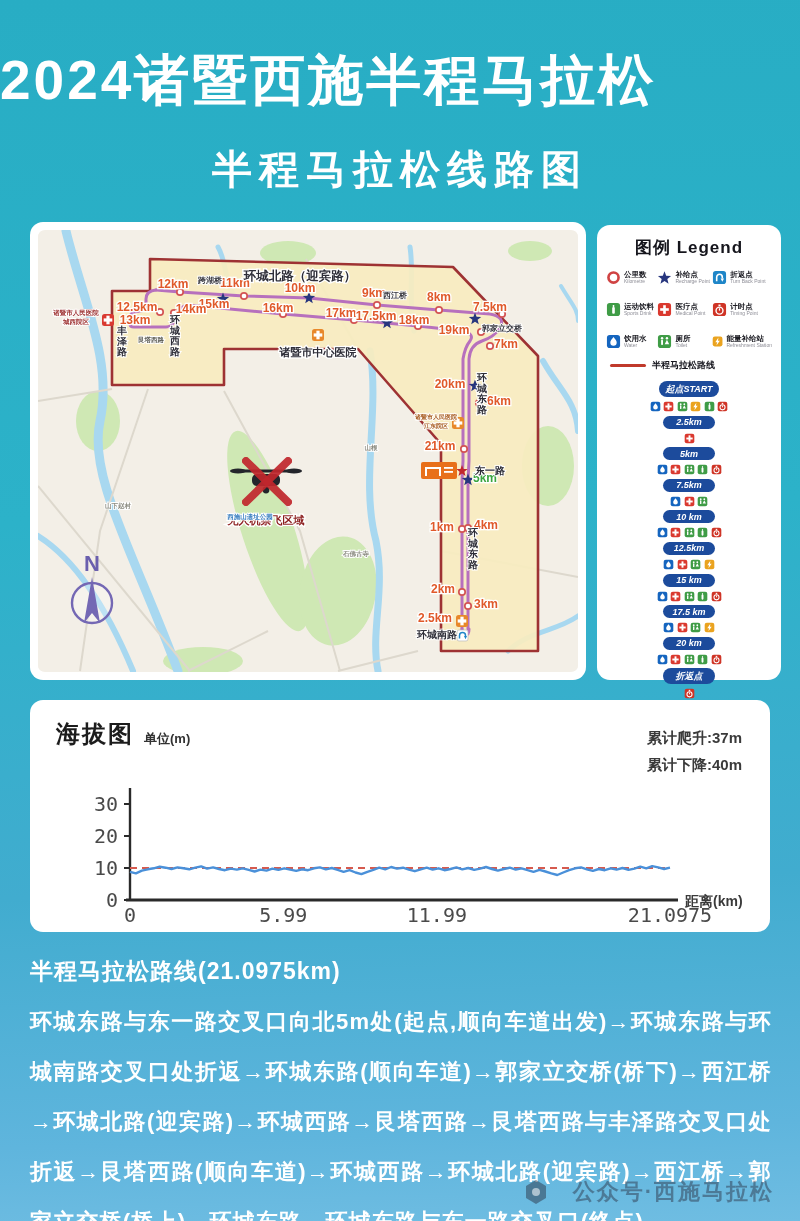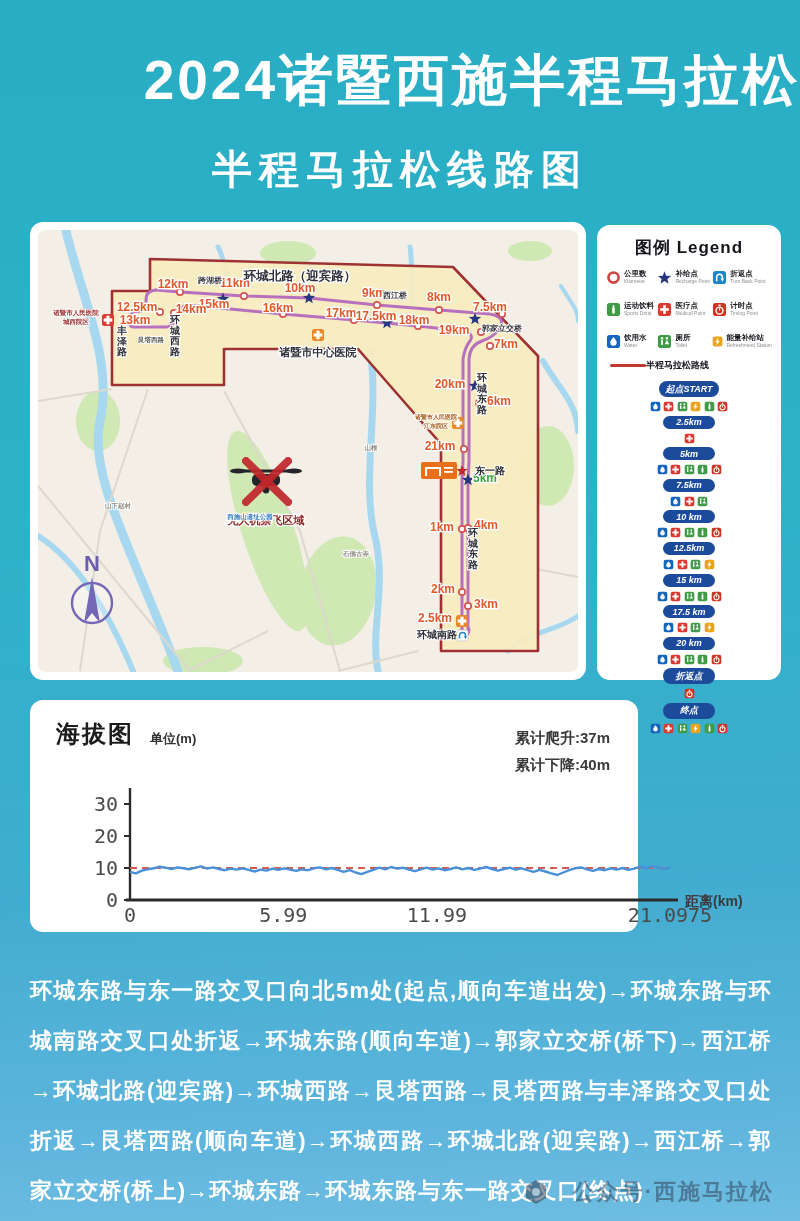--- a/index.html
+++ b/index.html
@@ -1,44 +1,44 @@
 <!DOCTYPE html>
 <html><head>
 <meta charset="utf-8">
 <style>
   html,body{margin:0;padding:0;}
   body{width:800px;height:1221px;font-family:"Liberation Sans","DejaVu Sans",sans-serif;
        background:linear-gradient(178deg,#28adc4 0%,#2cb2c9 42%,#41accf 72%,#5fb5dd 92%,#6fbde2 100%);
        overflow:hidden;position:relative;}
   .poster{position:absolute;inset:0;}
-  .title{position:absolute;top:44px;left:0;width:100%;text-align:right;color:#fff;
+  .title{position:absolute;top:44px;left:0;width:100%;text-align:left;color:#fff;
          font-size:55px;font-weight:900;letter-spacing:3px;}
   .subtitle{position:absolute;top:142px;left:0;width:100%;text-align:center;color:#fff;
          font-size:40px;font-weight:900;letter-spacing:7px;}
   .card{position:absolute;background:#fff;border-radius:13px;}
   .map-card{left:30px;top:222px;width:556px;height:458px;padding:0;}
   .map-card svg{position:absolute;left:8px;top:8px;border-radius:7px;background:#f3efe7;}
   .legend-card{left:597px;top:225px;width:184px;height:455px;box-sizing:border-box;padding:11px 9px 8px 9px;}
   .legend-title{text-align:center;font-size:17px;font-weight:900;color:#15151c;letter-spacing:1px;}
   .legend-grid{margin-top:11px;display:grid;grid-template-columns:31% 33% 36%;row-gap:17px;}
-  .lg-item{display:flex;align-items:center;gap:3px;}
+  .lg-item{display:flex;align-items:flex-end;gap:3px;}
   .lg-txt{display:flex;flex-direction:column;line-height:1.15;}
   .lg-label{font-size:7.5px;font-weight:800;color:#1b1b22;white-space:nowrap;}
   .lg-en{font-size:5px;color:#8d8d96;white-space:nowrap;}
-  .legend-route{display:flex;align-items:center;gap:0;margin:10px 0 9px 4px;}
+  .legend-route{display:flex;align-items:center;gap:6px;margin:10px 0 9px 4px;}
   .route-swatch{display:inline-block;width:36px;height:3px;background:#c0392b;border-radius:2px;}
   .legend-route span.lbl{font-size:9px;font-weight:800;color:#16161e;}
   .stations{display:flex;flex-direction:column;gap:3.6px;}
   .station-row{display:flex;align-items:center;gap:4px;flex-direction:column;}
   .pill{background:#1c4b9c;color:#fff;border-radius:8px;padding:1.5px 6px;font-size:9px;
         font-weight:800;min-width:40px;text-align:center;white-space:nowrap;font-style:italic;}
   .svc{display:flex;gap:2.5px;align-items:center;}
-  .elev-card{left:30px;top:700px;width:608px;height:232px;}
+  .elev-card{left:30px;top:700px;width:740px;height:232px;}
   .elev-title{position:absolute;left:26px;top:18px;font-size:24px;font-weight:900;color:#1c1c1c;letter-spacing:2px;}
-  .elev-unit{position:absolute;left:120px;top:30px;font-size:13px;font-weight:700;color:#333;}
+  .elev-unit{position:absolute;left:114px;top:30px;font-size:13px;font-weight:700;color:#333;}
   .elev-stats{position:absolute;right:28px;top:24px;text-align:left;font-size:15px;font-weight:800;
               color:#3a3a3a;line-height:27px;}
   .elev-card svg{position:absolute;left:0;top:48px;}
   .route-text{position:absolute;left:30px;top:956px;width:742px;color:#fff;}
   .route-head{font-size:23px;font-weight:900;letter-spacing:1px;}
   .route-body{margin-top:10px;font-size:22px;font-weight:800;line-height:50px;letter-spacing:1.2px;text-align:justify;}
   .watermark{position:absolute;right:26px;bottom:14px;display:flex;align-items:center;gap:24px;
              color:rgba(44,53,72,0.48);font-size:22px;font-weight:800;letter-spacing:2px;}
   .mono{font-family:"DejaVu Sans Mono","Liberation Mono",monospace;}
 </style>
@@ -621,20 +621,21 @@
         <text x="253.31674369001067" y="174" font-size="20" fill="#4a4a4a" text-anchor="middle" class="mono">5.99</text>
         <text x="406.8894418769997" y="174" font-size="20" fill="#4a4a4a" text-anchor="middle" class="mono">11.99</text>
         <text x="640" y="174" font-size="20" fill="#4a4a4a" text-anchor="middle" class="mono">21.0975</text>
         <text x="655" y="158" font-size="14" font-weight="bold" fill="#3a3a3a" text-anchor="start">距离(km)</text>
         <line x1="100" y1="120" x2="640" y2="120" stroke="#d65a4e" stroke-width="2" stroke-dasharray="7,5"></line>
         <polyline points="100.0,123.8 105.9,125.4 111.9,122.6 117.8,121.3 123.7,120.3 129.7,118.7 135.6,119.7 141.5,121.0 147.5,119.4 153.4,120.3 159.3,121.3 165.3,119.7 171.2,118.4 177.1,120.6 183.1,119.4 189.0,121.0 194.9,122.2 200.9,120.6 206.8,121.6 212.7,120.3 218.7,121.9 224.6,123.5 230.5,121.6 236.5,122.6 242.4,120.6 248.4,121.9 254.3,120.3 260.2,121.6 266.2,122.9 272.1,121.3 278.0,122.2 284.0,120.3 289.9,119.4 295.8,121.3 301.8,120.0 307.7,121.9 313.6,123.8 319.6,122.2 325.5,124.5 331.4,126.1 337.4,123.8 343.3,121.9 349.2,119.7 355.2,121.3 361.1,119.0 367.0,120.6 373.0,119.7 378.9,121.6 384.8,123.2 390.8,121.3 396.7,119.7 402.6,121.6 408.6,120.3 414.5,122.2 420.4,121.0 426.4,119.4 432.3,121.3 438.2,120.0 444.2,121.9 450.1,120.6 456.0,119.0 462.0,121.0 467.9,122.6 473.8,121.0 479.8,119.7 485.7,121.6 491.6,120.3 497.6,122.2 503.5,123.8 509.5,121.9 515.4,123.5 521.3,125.4 527.3,127.0 533.2,124.5 539.1,122.2 545.1,120.3 551.0,119.4 556.9,121.3 562.9,122.9 568.8,121.0 574.7,122.2 580.7,120.3 586.6,121.6 592.5,120.0 598.5,121.9 604.4,120.6 610.3,118.7 616.3,120.3 622.2,118.1 628.1,119.4 634.1,121.0 640.0,119.7" stroke="#4a90d9" stroke-width="2.4" fill="none" stroke-linejoin="round"></polyline>
       </svg>
   </div>
 
   <div class="route-text">
+    <div class="route-head">半程马拉松路线(21.0975km)</div>
     <div class="route-body">环城东路与东一路交叉口向北5m处(起点,顺向车道出发)→环城东路与环城南路交叉口处折返→环城东路(顺向车道)→郭家立交桥(桥下)→西江桥→环城北路(迎宾路)→环城西路→艮塔西路→艮塔西路与丰泽路交叉口处折返→艮塔西路(顺向车道)→环城西路→环城北路(迎宾路)→西江桥→郭家立交桥(桥上)→环城东路→环城东路与东一路交叉口(终点)</div>
   </div>
 
   <div class="watermark">
     <svg width="26" height="26" viewBox="0 0 26 26">
       <path d="M13 1 L23 7 V19 L13 25 L3 19 V7 Z" fill="rgba(44,53,72,0.5)"></path>
       <circle cx="13" cy="13" r="4" fill="rgba(255,255,255,0.55)"></circle>
     </svg>
     <span>公众号·西施马拉松</span>
   </div>

